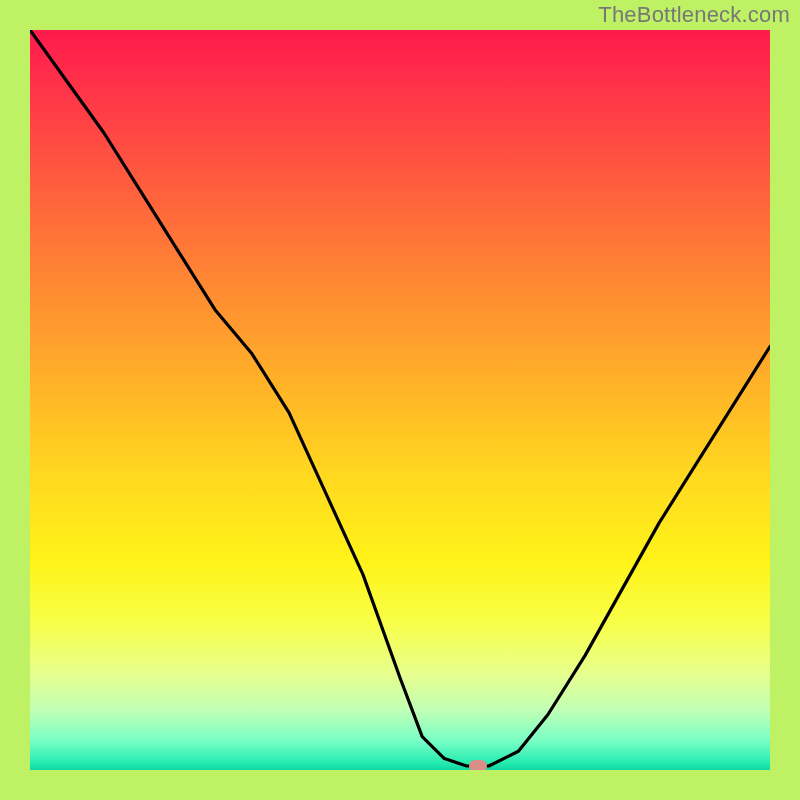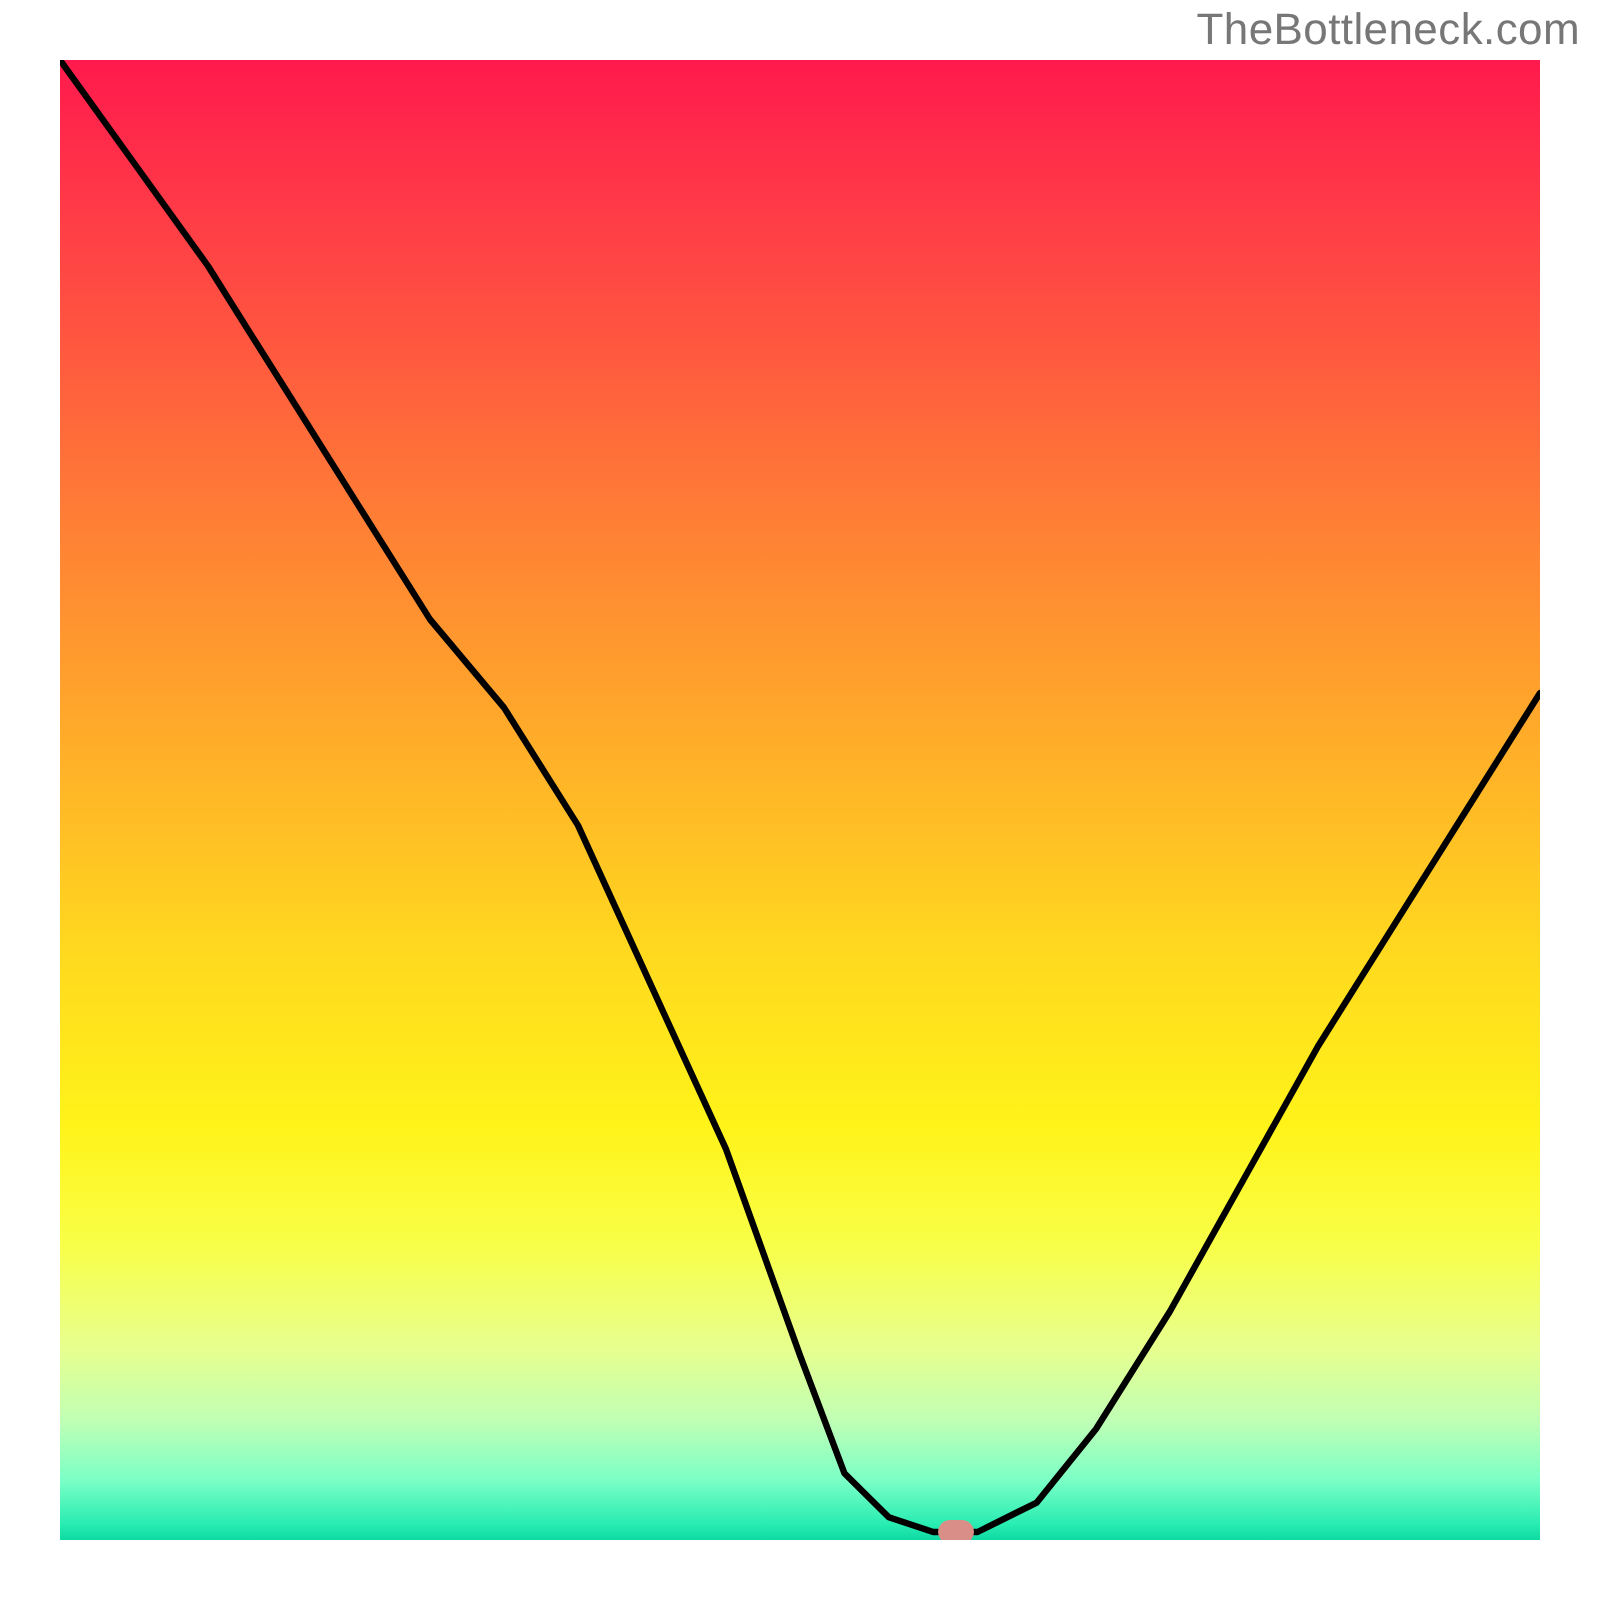--- a/index.html
+++ b/index.html
@@ -10,21 +10,21 @@
     background: #000;
     overflow: hidden;
     font-family: Arial, Helvetica, sans-serif;
   }
   .frame {
     position: absolute;
     top: 0;
     left: 0;
     width: 800px;
     height: 800px;
-    background: #ffffff;
+    background: #bef264;
   }
   .watermark {
     position: absolute;
     top: 2px;
     right: 10px;
     color: #777;
     font-size: 22px;
     font-weight: 500;
     letter-spacing: 0.2px;
   }

